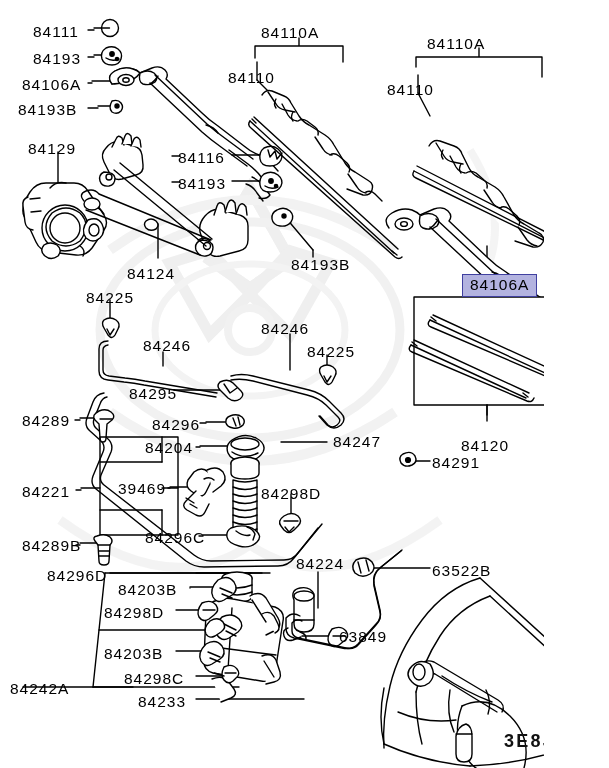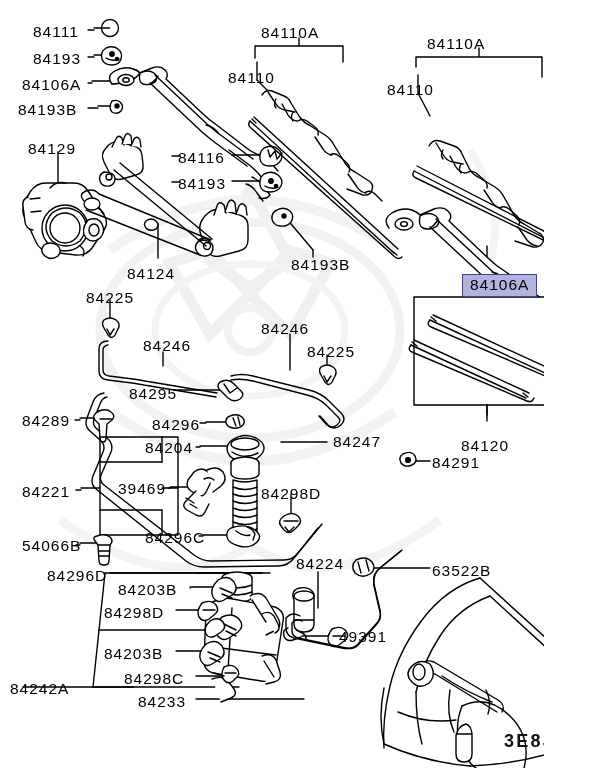--- a/index.html
+++ b/index.html
@@ -506,28 +506,28 @@
       <div class="lbl" style="left: 461px; top: 418px; margin-top: 20px;">84120</div>
       <div class="lbl" style="left: 22px; top: 413px;">84289</div>
       <div class="lbl" style="left: 152px; top: 417px;">84296</div>
       <div class="lbl" style="left: 145px; top: 440px;">84204</div>
       <div class="lbl" style="left: 333px; top: 434px;">84247</div>
       <div class="lbl" style="left: 432px; top: 455px;">84291</div>
       <div class="lbl" style="left: 22px; top: 484px;">84221</div>
       <div class="lbl" style="left: 118px; top: 481px;">39469</div>
       <div class="lbl" style="left: 261px; top: 486px;">84298D</div>
       <div class="lbl" style="left: 145px; top: 530px;">84296C</div>
-      <div class="lbl" style="left: 22px; top: 538px;">54066B</div>
+      <div class="lbl" style="left: 22px; top: 538px;">84289B</div>
       <div class="lbl" style="left: 47px; top: 568px;">84296D</div>
       <div class="lbl" style="left: 118px; top: 582px;">84203B</div>
       <div class="lbl" style="left: 296px; top: 556px;">84224</div>
       <div class="lbl" style="left: 432px; top: 563px;">63522B</div>
       <div class="lbl" style="left: 104px; top: 605px;">84298D</div>
       <div class="lbl" style="left: 104px; top: 646px;">84203B</div>
-      <div class="lbl" style="left: 339px; top: 629px;">49391</div>
+      <div class="lbl" style="left: 339px; top: 629px;">63849</div>
       <div class="lbl" style="left: 124px; top: 671px; text-align: center;">84298C</div>
       <div class="lbl" style="left: 10px; top: 681px;">84242A</div>
       <div class="lbl" style="left: 138px; top: 694px;">84233</div>
     </div>
 
   <div class="refcode" style="left:504px; top:731px;">3E8JK54</div>
 
 </div>
 
 </body></html>

